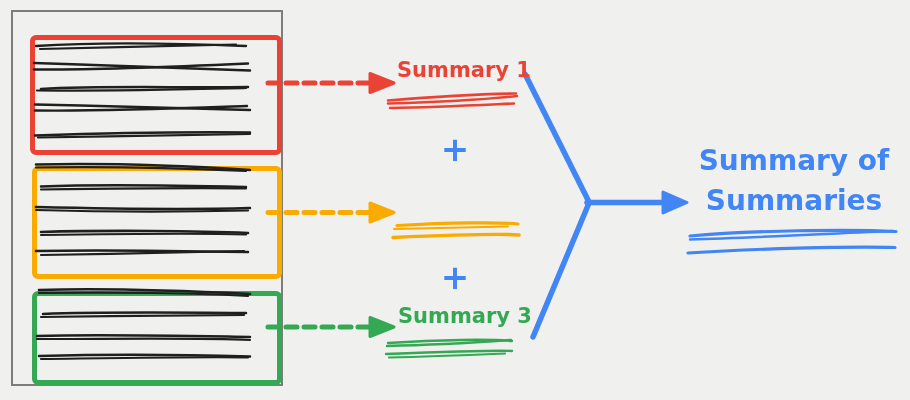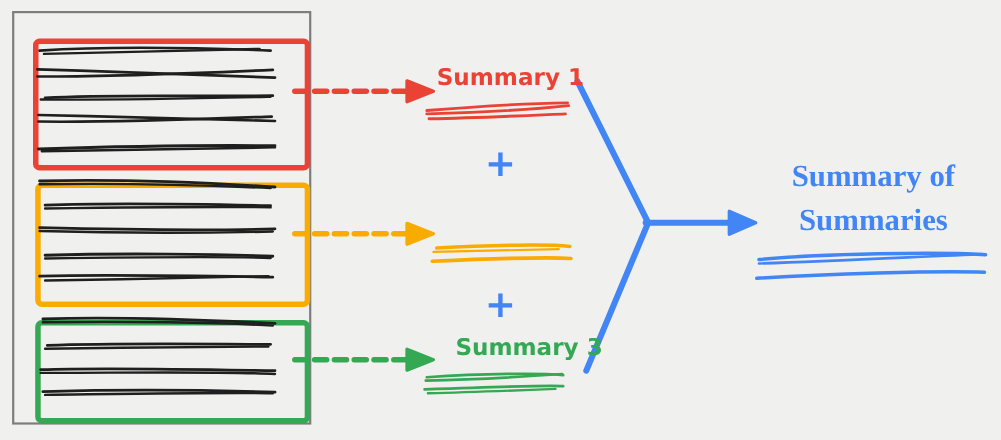--- a/index.html
+++ b/index.html
@@ -26,29 +26,29 @@
   .st-green{stroke:var(--c-green);fill:none;stroke-linecap:round;}
   .st-blue{stroke:var(--c-blue);fill:none;stroke-linecap:round;}
   .fi-red{fill:var(--c-red);stroke:var(--c-red);stroke-width:3;stroke-linejoin:round;}
   .fi-orange{fill:var(--c-orange);stroke:var(--c-orange);stroke-width:3;stroke-linejoin:round;}
   .fi-green{fill:var(--c-green);stroke:var(--c-green);stroke-width:3;stroke-linejoin:round;}
   .fi-blue{fill:var(--c-blue);stroke:var(--c-blue);stroke-width:3;stroke-linejoin:round;}
 
   .lbl{position:absolute;font-size:21px;font-weight:600;letter-spacing:0;white-space:nowrap;}
   .lbl.red{left:397px;top:58px;color:var(--c-red);}
   .lbl.orange{left:398px;top:187px;color:var(--c-orange);}
-  .lbl.green{left:398px;top:304px;color:var(--c-green);margin-left:16px;}
+  .lbl.green{left:398px;top:304px;color:var(--c-green);}
 
   .plus{position:absolute;width:36px;text-align:center;color:var(--c-blue);
         font-size:34px;font-weight:700;line-height:36px;left:437px;}
   .plus.p1{top:131px;}
   .plus.p2{top:259px;}
 
   .result{position:absolute;left:680px;top:141px;width:228px;text-align:center;
-          color:var(--c-blue);font-size:28px;font-weight:700;line-height:40px;font-family:Liberation Serif, serif;}
+          color:var(--c-blue);font-size:28px;font-weight:700;line-height:40px;}
 </style>
 </head>
 <body>
 
 <div id="stage">
 
   <div class="doc">
     <div class="sect red"></div>
     <div class="sect orange"></div>
     <div class="sect green"></div>

